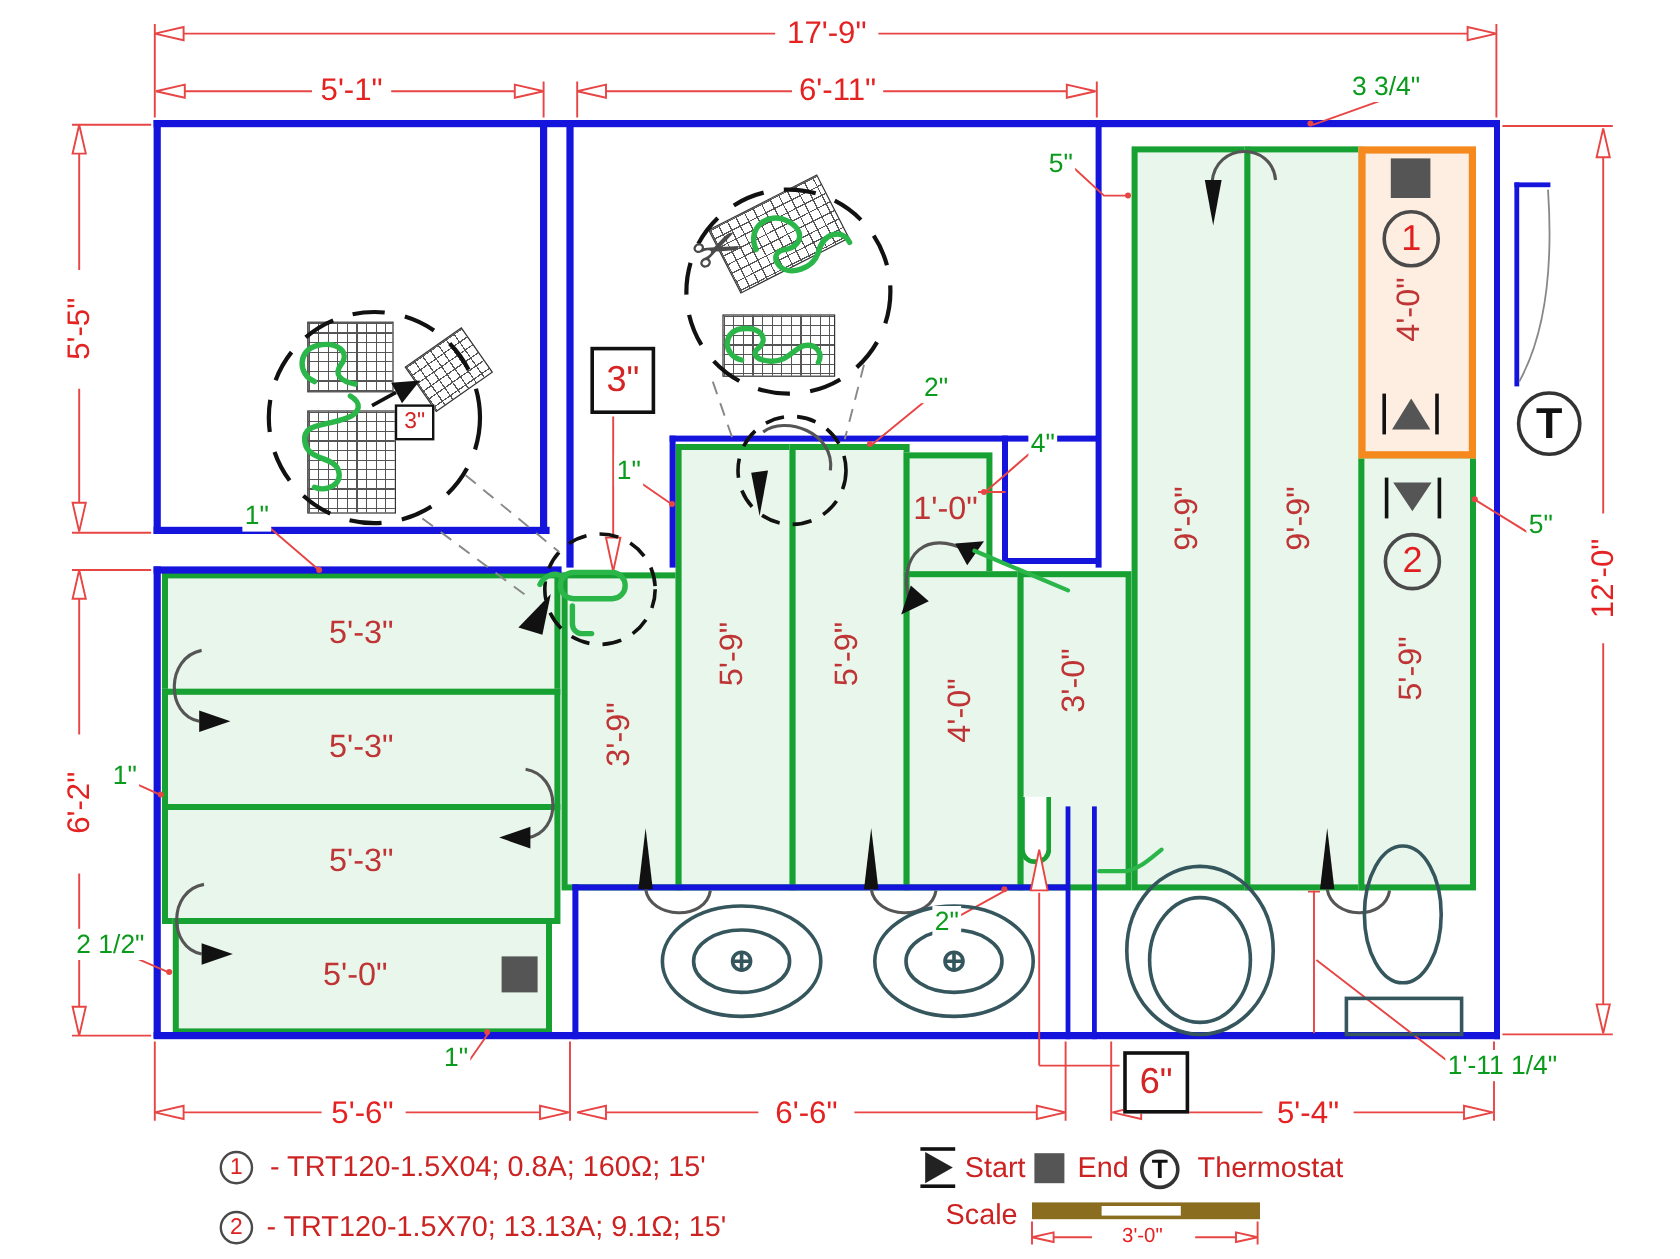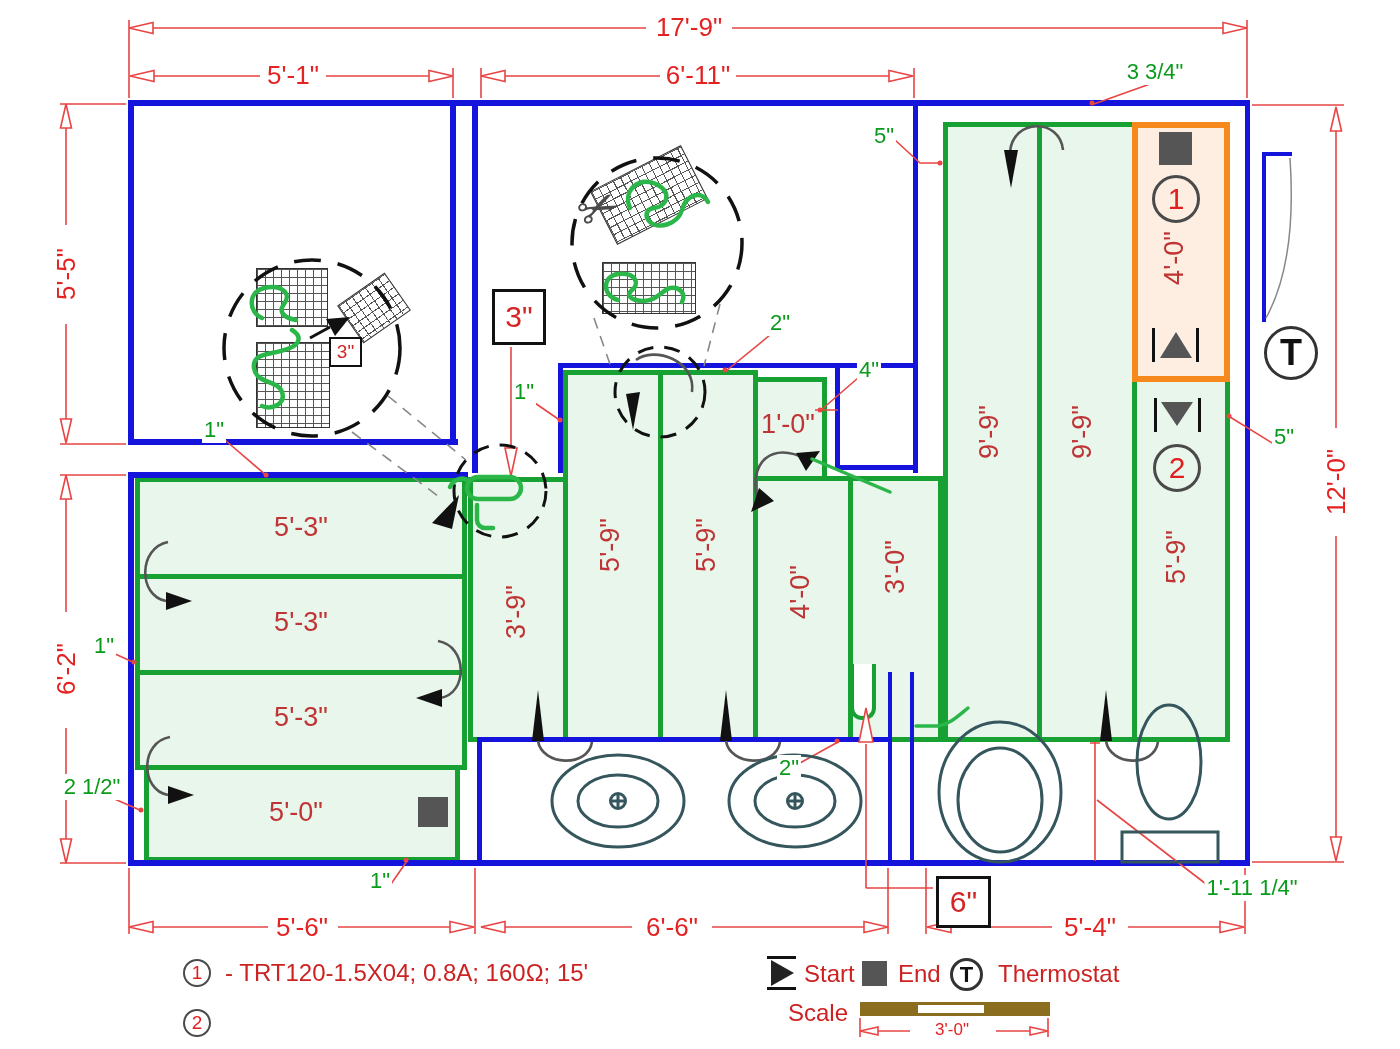--- a/index.html
+++ b/index.html
@@ -275,20 +275,21 @@
     <span>6"</span>
   </div>
 
   <div class="numcircle" style="left:183px;top:959px;width:28px;height:28px;font-size:19px;border-width:2.5px">
     <span>1</span>
   </div>
   <span class="ltext legtext" style="left:225px;top:973px">- TRT120-1.5X04; 0.8A; 160Ω; 15'</span>
   <div class="numcircle" style="left:183px;top:1009px;width:28px;height:28px;font-size:19px;border-width:2.5px">
     <span>2</span>
   </div>
+  <span class="ltext legtext" style="left:222px;top:1023px">- TRT120-1.5X70; 13.13A; 9.1Ω; 15'</span>
 
   <div class="bar" style="left:767px;top:956px;width:29px;height:3px"></div>
   <div class="bar" style="left:767px;top:987px;width:29px;height:3px"></div>
   <div class="tri" style="left:771px;top:960px;border-top:13px solid transparent;border-bottom:13px solid transparent;border-left:23px solid #222"></div>
   <span class="ltext legtext" style="left:804px;top:974px">Start</span>
   <div class="graysq" style="left:862px;top:961px;width:25px;height:25px"></div>
   <span class="ltext legtext" style="left:898px;top:974px">End</span>
   <div class="tcircle" style="left:950px;top:958px;width:33px;height:33px;font-size:22px">
     <span>T</span>
   </div>

